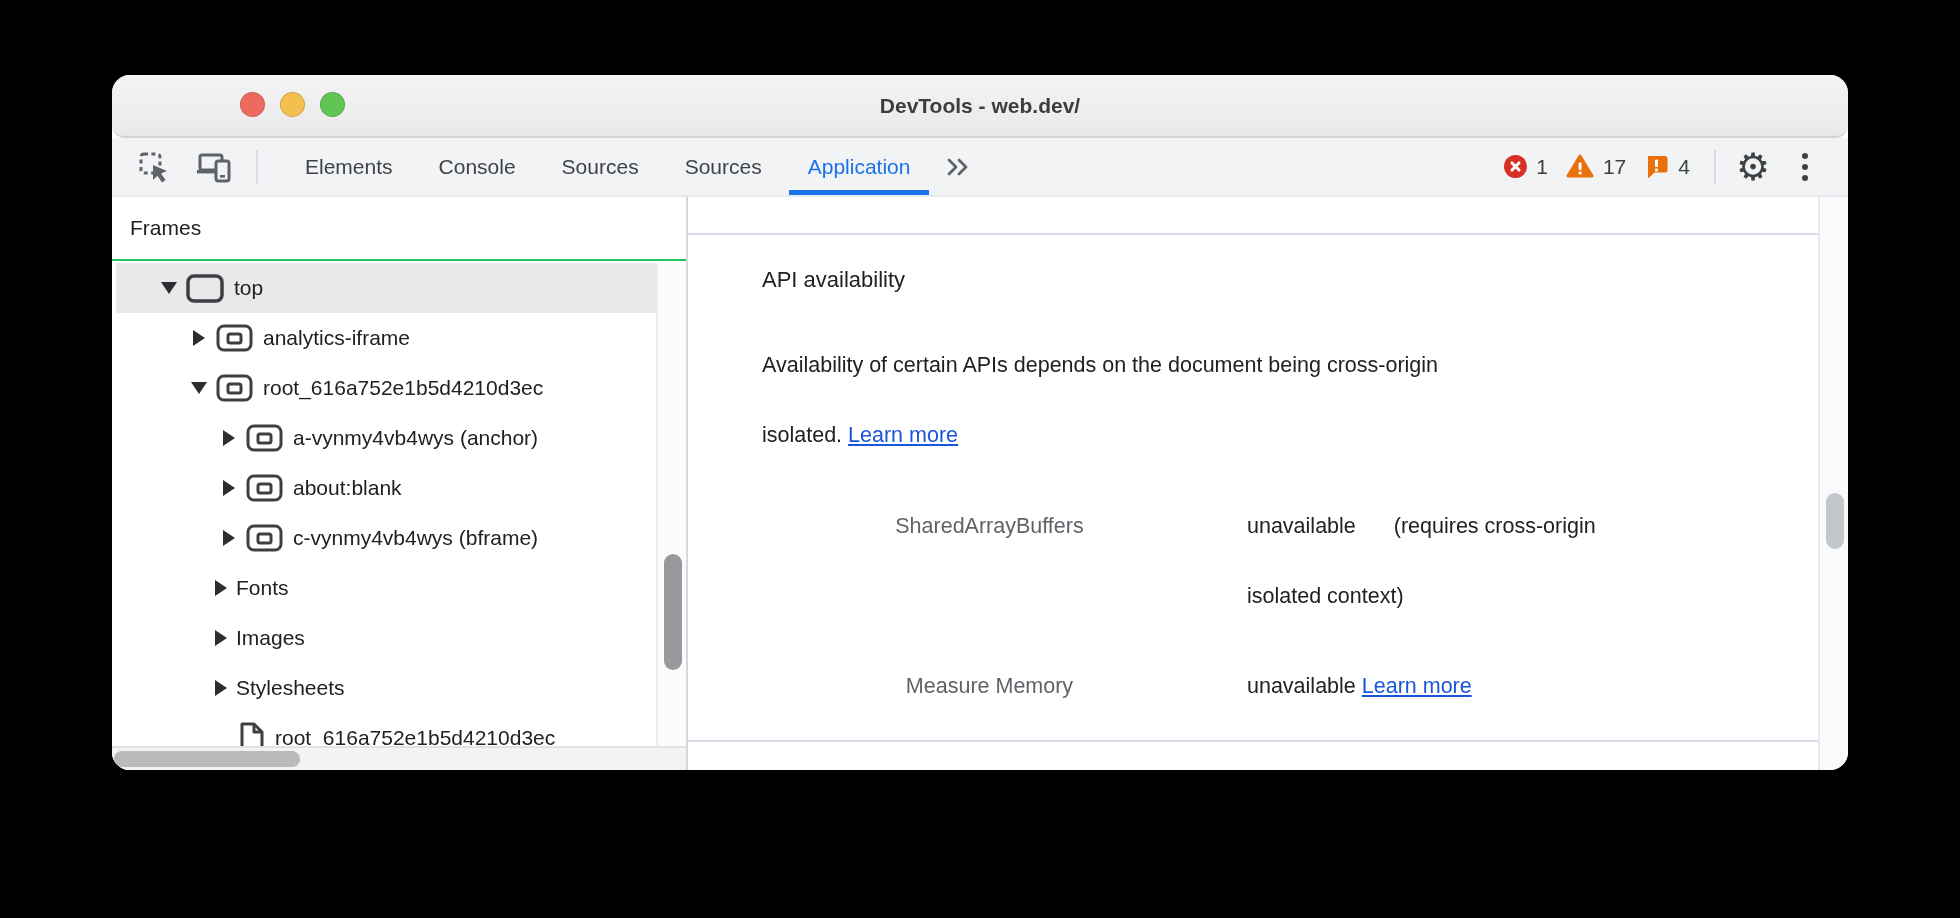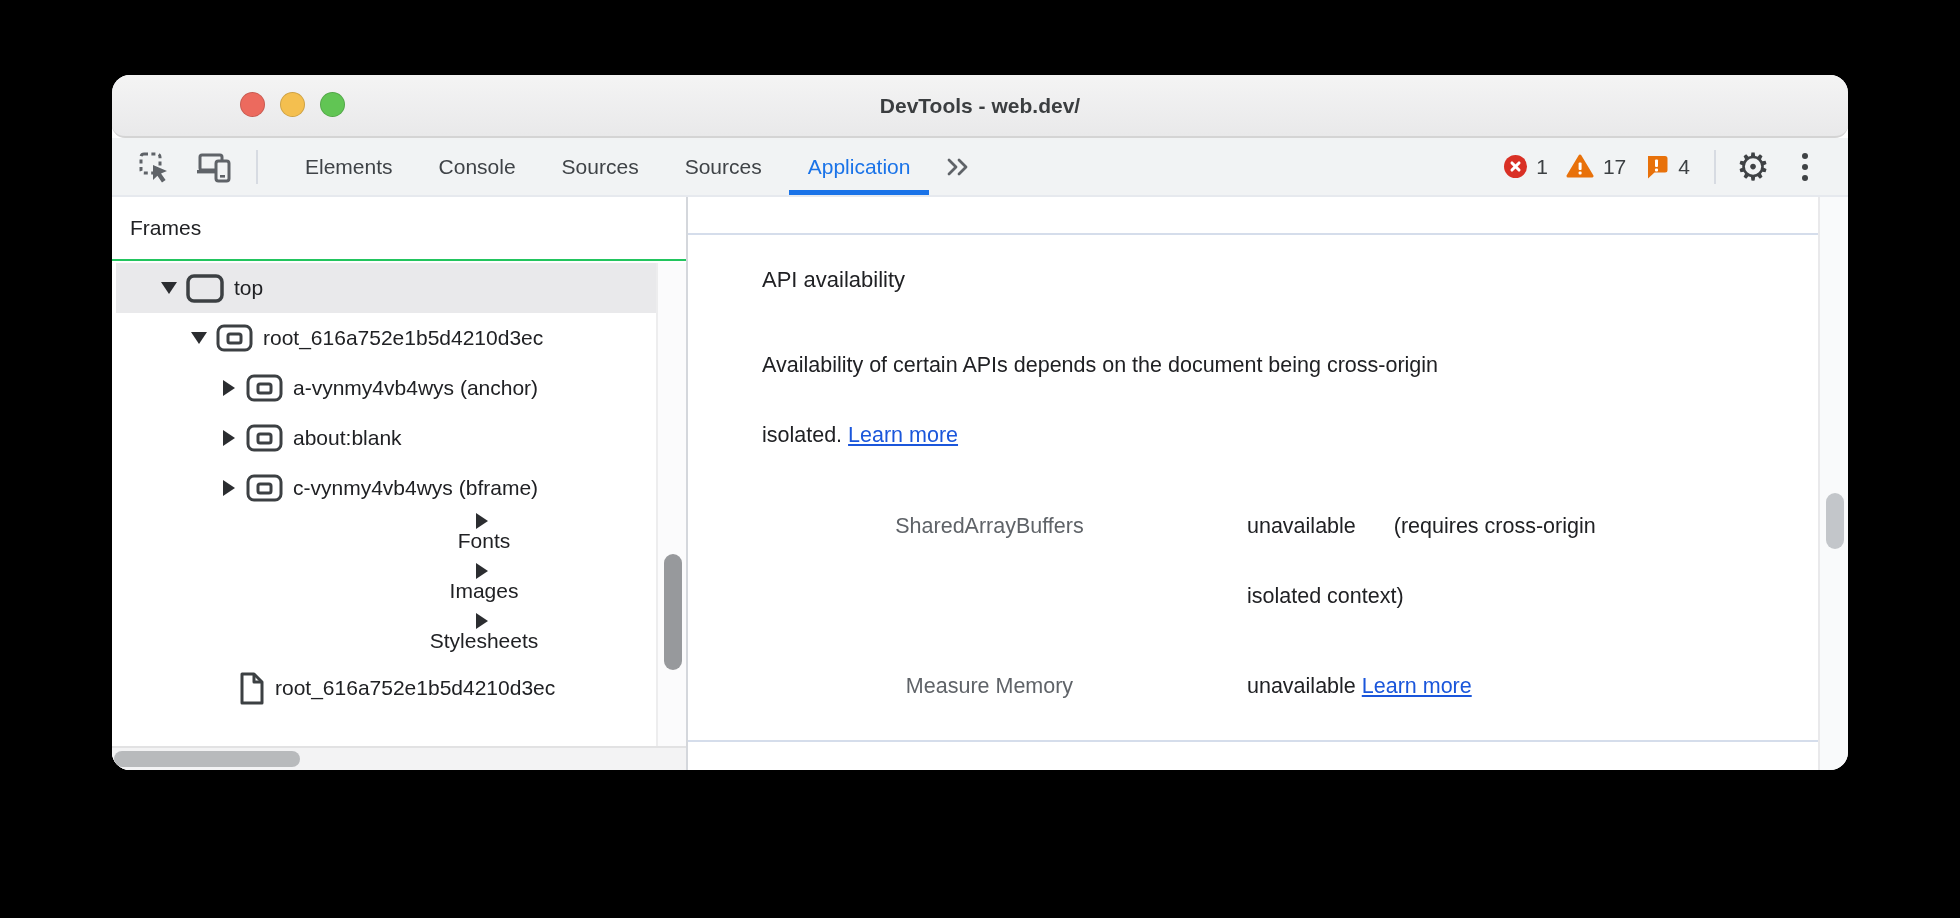--- a/index.html
+++ b/index.html
@@ -49,21 +49,21 @@
   .tree{position:absolute;left:4px;top:66px;width:100%;height:483px;overflow:hidden;}
   .trow{display:flex;align-items:center;height:50px;white-space:nowrap;overflow:hidden;
     width:calc(100% - 30px);}
   .trow.selected{background:#e9e9eb;width:100%;}
   .arrow{width:22px;display:flex;justify-content:center;flex:0 0 auto;}
   .tri-r{width:0;height:0;border-top:8px solid transparent;border-bottom:8px solid transparent;
     border-left:12px solid #2b2d30;}
   .tri-d{width:0;height:0;border-left:8px solid transparent;border-right:8px solid transparent;
     border-top:12px solid #2b2d30;}
   .lvl1{padding-left:42px;} .lvl2{padding-left:72px;} .lvl3{padding-left:102px;}
-  .lvl3n{padding-left:94px;flex-direction:column;} .lvl4{padding-left:116px;}
+  .lvl3n{padding-left:94px;} .lvl4{padding-left:116px;}
   .ticon{margin-left:6px;flex:0 0 auto;display:flex;align-items:center;}
   .tlabel{margin-left:10px;font-size:21px;color:#202124;}
   .tlabel.tight{margin-left:4px;}
   
   .sb-vgutter{position:absolute;left:544px;top:66px;width:30px;height:483px;background:#fbfbfc;
     border-left:2px solid #ededee;box-sizing:border-box;}
   .sb-vthumb{position:absolute;left:6px;top:291px;width:18px;height:116px;background:#97999c;border-radius:9px;}
   .sb-htrack{position:absolute;left:0;top:549px;width:574px;height:24px;background:#f3f3f4;
     border-top:2px solid #e2e2e3;box-sizing:border-box;}
   .sb-hthumb{position:absolute;left:2px;top:3px;width:186px;height:16px;background:#b8babc;border-radius:8px;}
@@ -192,20 +192,32 @@
               <span class="tri-d"></span>
             </span>
           <span class="ticon">
             <svg width="38" height="29" viewBox="0 0 38 29">
                 <rect x="2" y="2" width="34" height="25" rx="6" fill="none" stroke="#3c4043" stroke-width="3.5"></rect>
               </svg>
           </span>
           <span class="tlabel">top</span>
         </div>
 
+        <div class="trow lvl2">
+          <span class="arrow">
+              <span class="tri-r"></span>
+            </span>
+          <span class="ticon">
+            <svg width="37" height="28" viewBox="0 0 37 28">
+                <rect x="2" y="2" width="33" height="24" rx="6" fill="none" stroke="#3c4043" stroke-width="3"></rect>
+                <rect x="12" y="10" width="13" height="9" rx="2" fill="none" stroke="#3c4043" stroke-width="3"></rect>
+              </svg>
+          </span>
+          <span class="tlabel">analytics-iframe</span>
+        </div>
 
         <div class="trow lvl2">
           <span class="arrow">
               <span class="tri-d"></span>
             </span>
           <span class="ticon">
             <svg width="37" height="28" viewBox="0 0 37 28">
                 <rect x="2" y="2" width="33" height="24" rx="6" fill="none" stroke="#3c4043" stroke-width="3"></rect>
                 <rect x="12" y="10" width="13" height="9" rx="2" fill="none" stroke="#3c4043" stroke-width="3"></rect>
               </svg>

